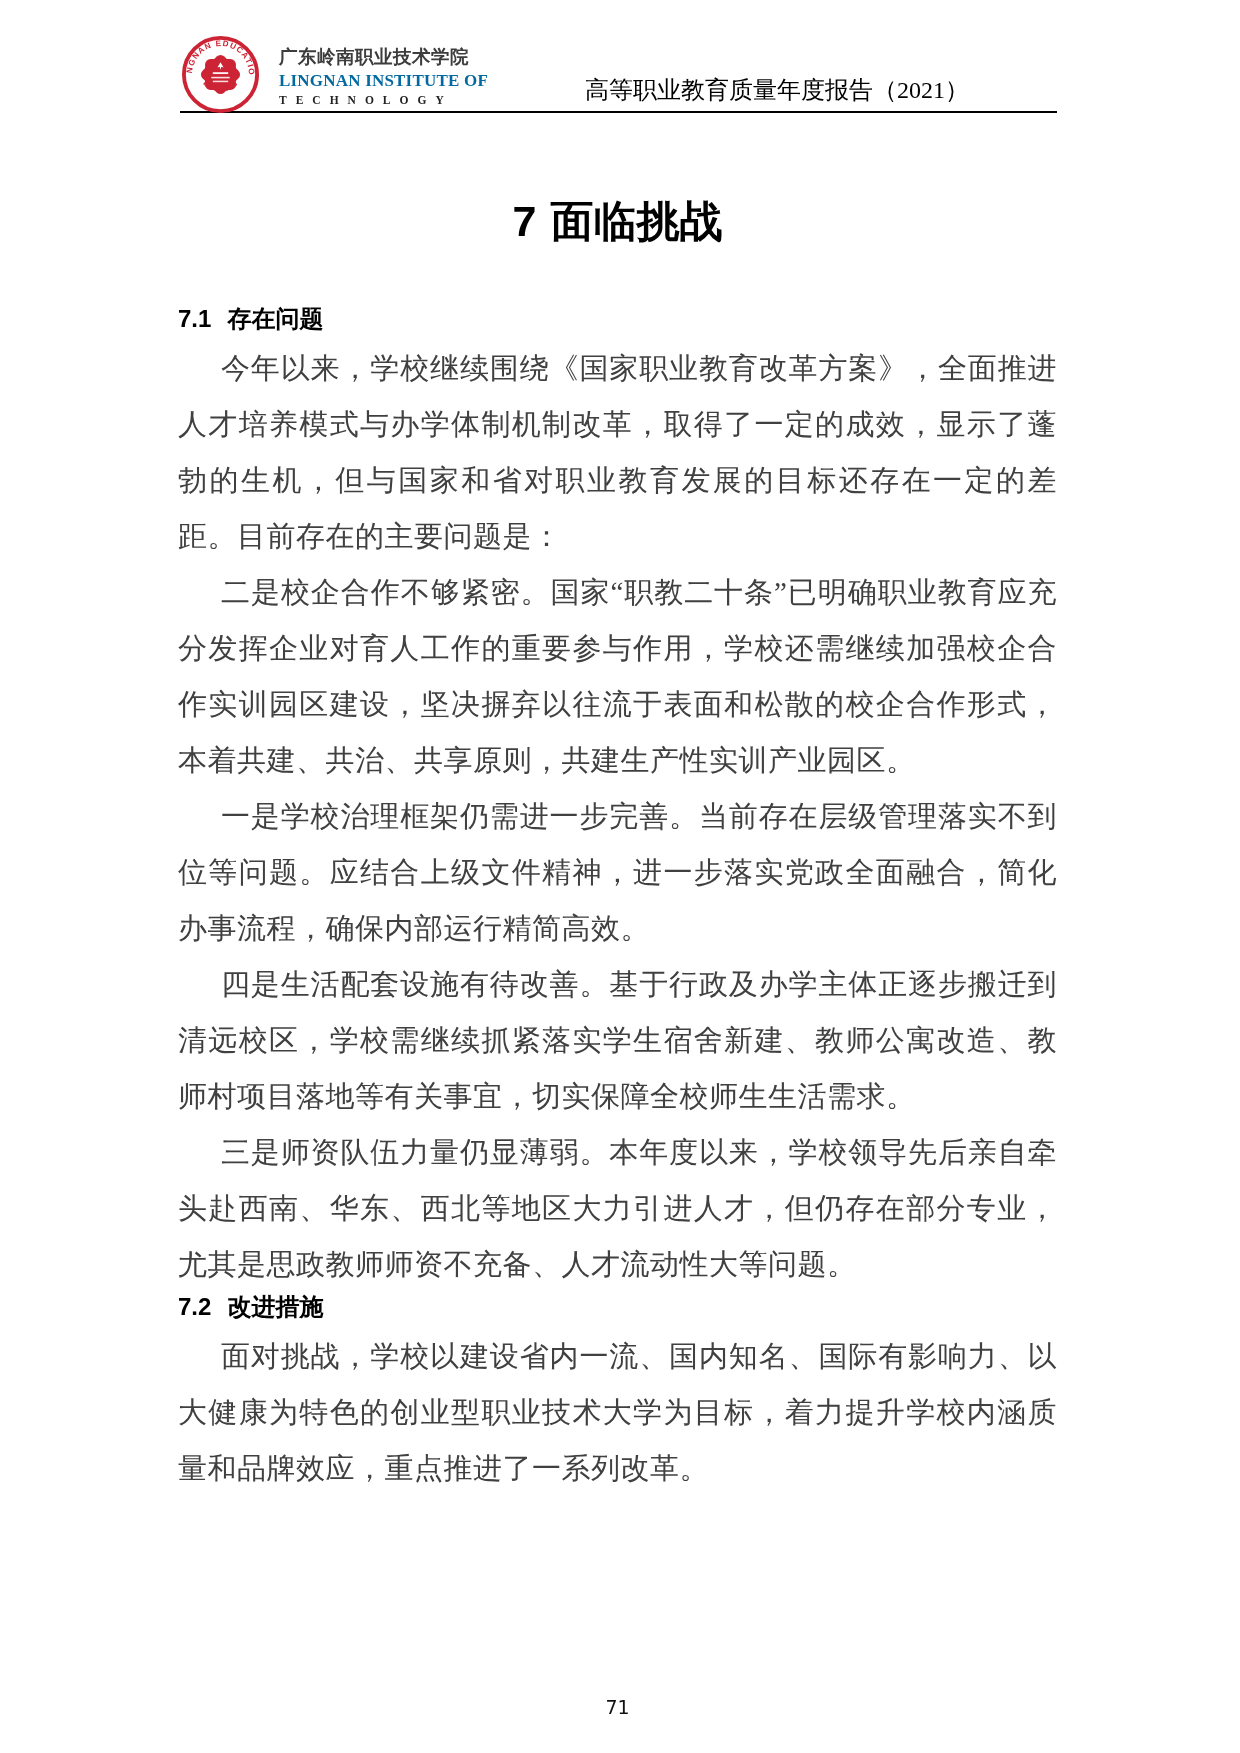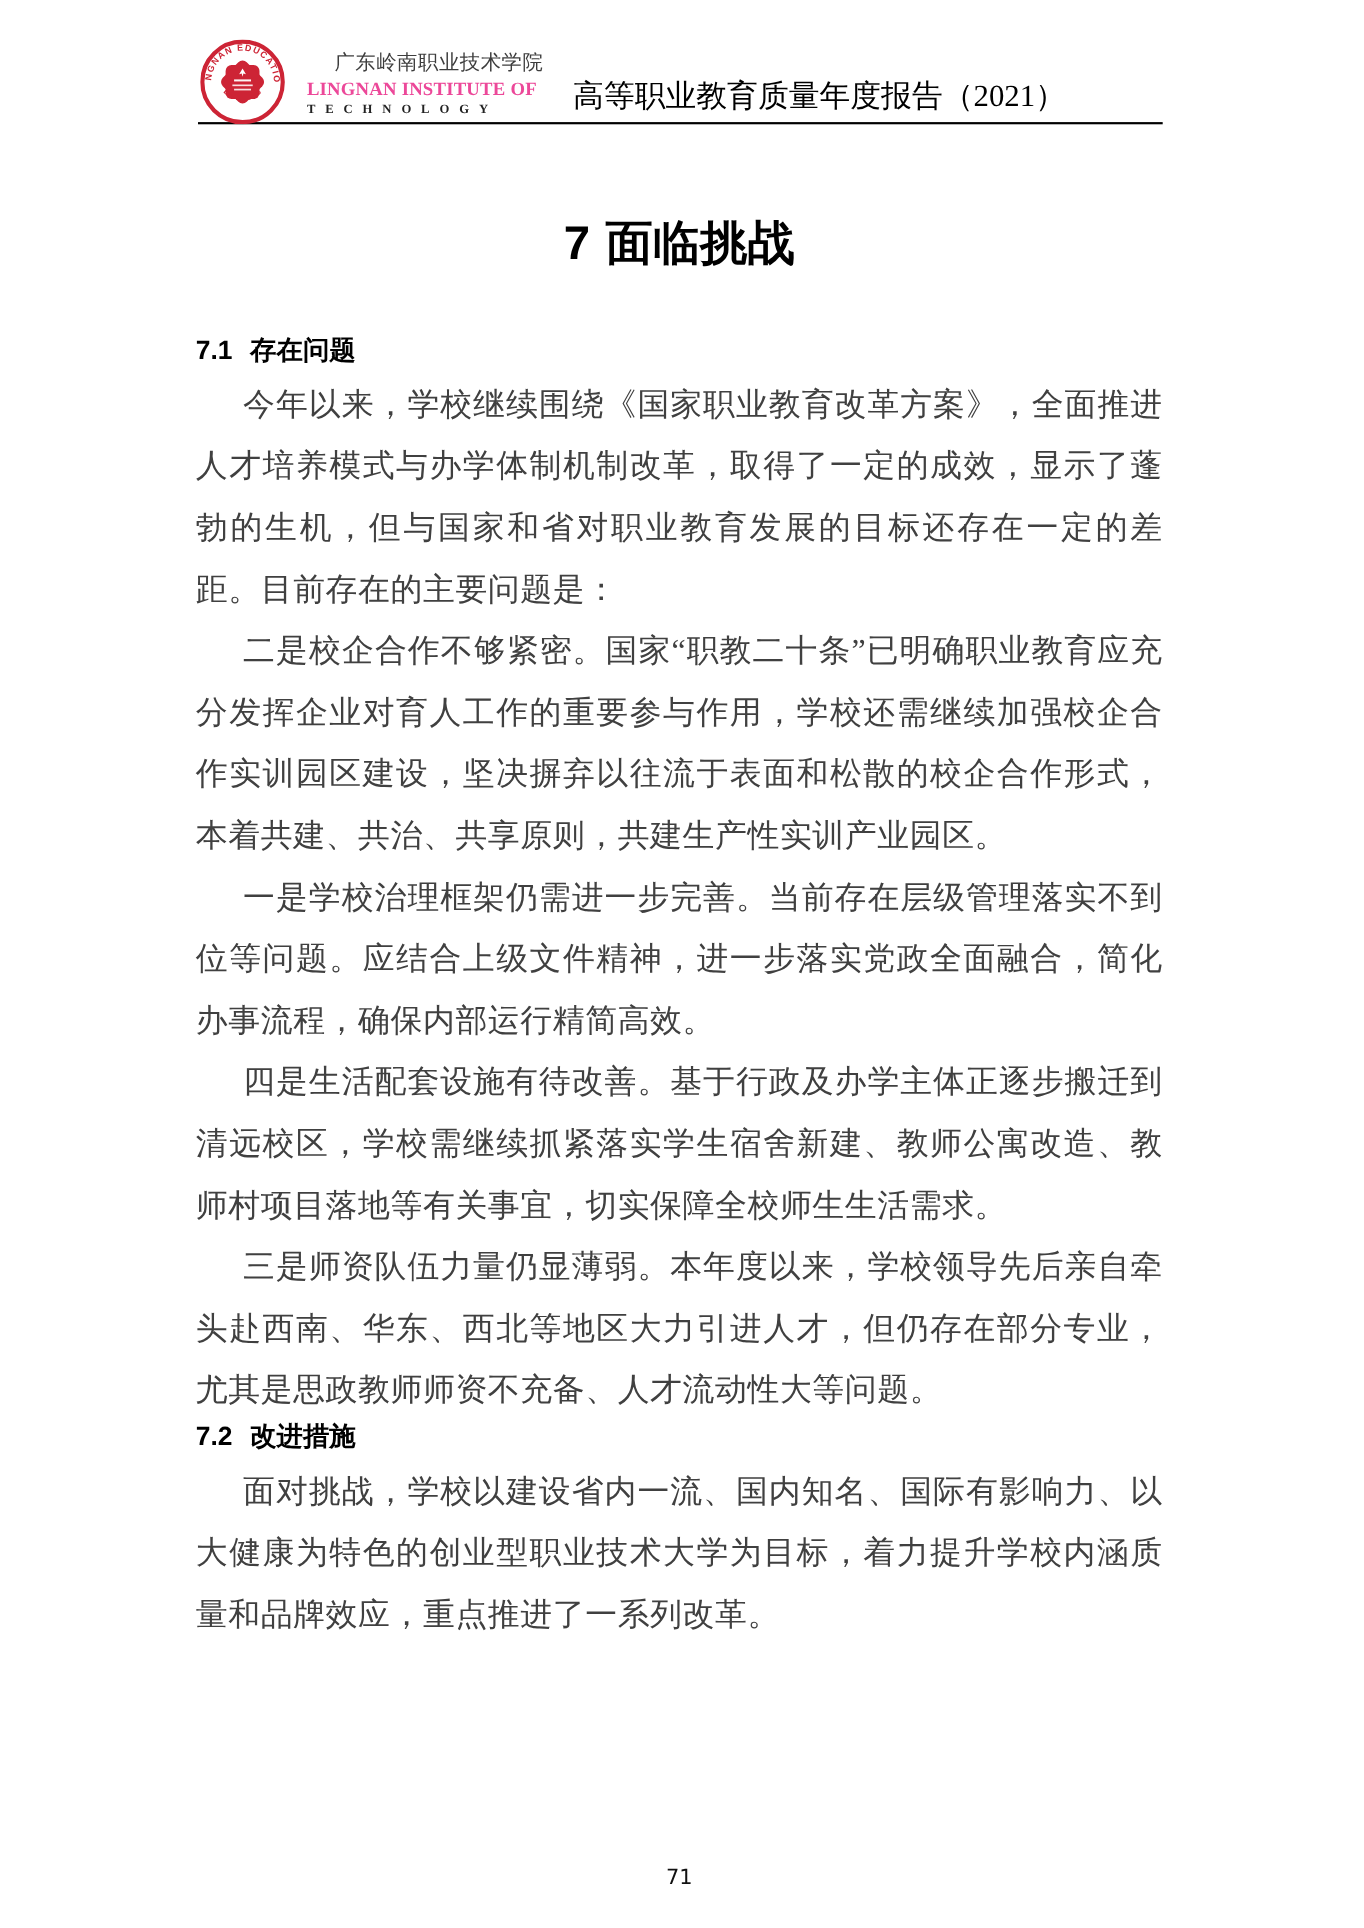--- a/index.html
+++ b/index.html
@@ -34,49 +34,48 @@
   .seal { width: 77px; height: 77px; }
   .institute-text {
     margin-left: 20px;
     padding-top: 8px;
     width: 190px;
     text-align: left;
   }
   .institute-cn {
     font-family: "Liberation Sans", "DejaVu Sans", sans-serif;
     font-size: 18.5px;
-    font-weight: 400;
+    font-weight: 700;
     color: #3d3d3d;
     letter-spacing: 0.5px;
     white-space: nowrap;
-    margin-left: 25px;
   }
   .institute-en1 {
     font-family: "Liberation Serif", "DejaVu Serif", serif;
     font-size: 17px;
     font-weight: 700;
-    color: #ec4899;
+    color: #0369a1;
     letter-spacing: 0.2px;
     margin-top: 2px;
     white-space: nowrap;
   }
   .institute-en2 {
     font-family: "Liberation Serif", "DejaVu Serif", serif;
     font-size: 11.5px;
     font-weight: 700;
     color: #222;
     letter-spacing: 9px;
     margin-top: 3px;
     white-space: nowrap;
   }
   .report-title {
     position: absolute;
     right: 88px;
     bottom: 5px;
-    font-size: 28px;
+    font-size: 24px;
     color: #000;
     font-family: "Liberation Serif", "DejaVu Serif", serif;
     white-space: nowrap;
   }
 
   
   .content {
     position: absolute;
     left: 178px;
     width: 879px;

